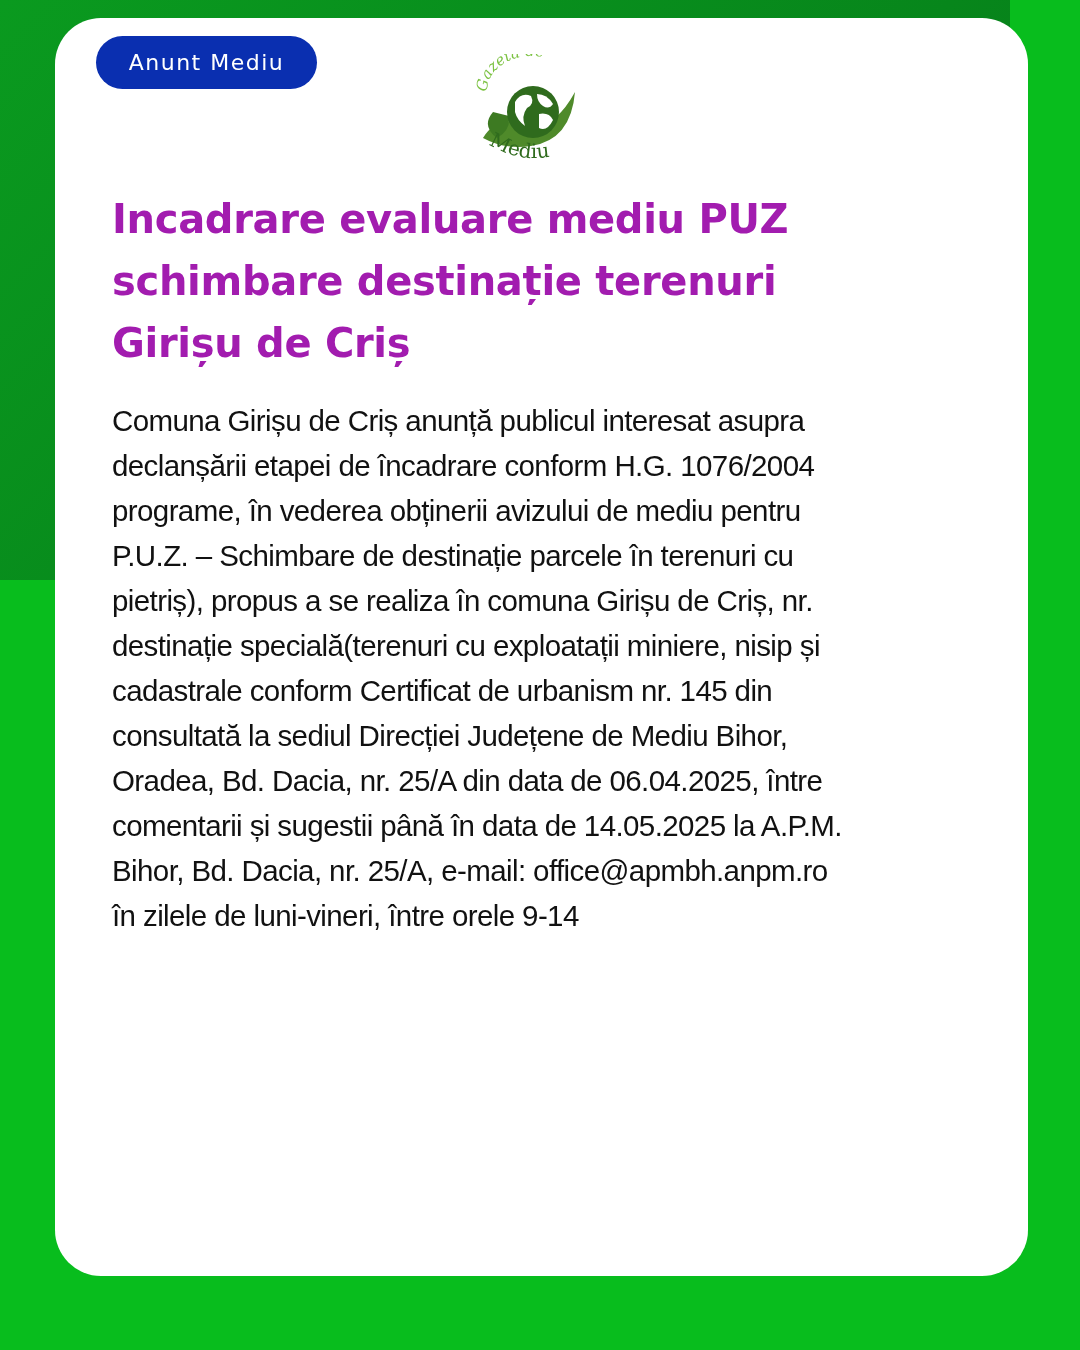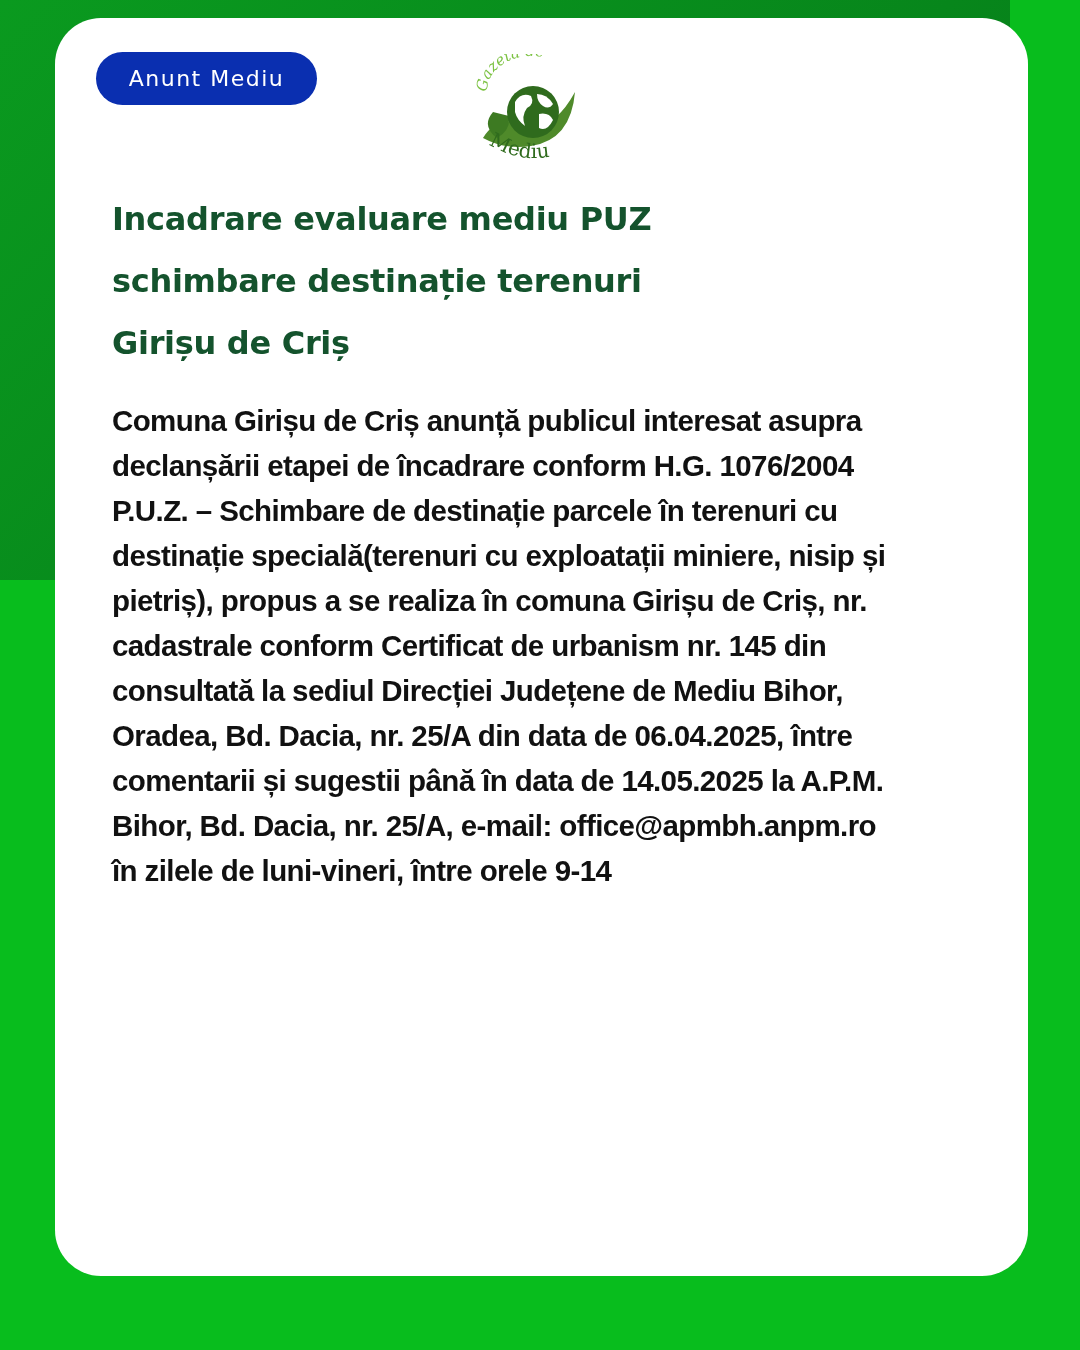--- a/index.html
+++ b/index.html
@@ -27,21 +27,21 @@
       left: 55px;
       top: 18px;
       width: 973px;
       height: 1258px;
       background: #ffffff;
       border-radius: 46px;
     }
     .badge {
       position: absolute;
       left: 41px;
-      top: 34px;
+      top: 18px;
       width: 221px;
       height: 53px;
       border-radius: 27px;
       background: #0a2fb0;
       color: #ffffff;
       font-family: "DejaVu Sans", sans-serif;
       font-size: 22px;
       letter-spacing: 1.5px;
       line-height: 53px;
       text-align: center;
@@ -53,43 +53,42 @@
       top: 36px;
       width: 110px;
       height: 120px;
     }
     .title {
       position: absolute;
       left: 57px;
       top: 170px;
       width: 820px;
       margin: 0;
-      color: #14532d;
+      color: #a21caf;
       font-family: "DejaVu Sans", sans-serif;
       font-weight: bold;
-      font-size: 32px;
+      font-size: 40px;
       line-height: 62px;
       letter-spacing: -0.3px;
     }
     .body-text {
       position: absolute;
       left: 57px;
       top: 380px;
       width: 880px;
       margin: 0;
       color: #111111;
       font-family: "Liberation Sans", sans-serif;
       font-size: 29.5px;
       line-height: 45px;
       letter-spacing: -0.6px;
     }
     .body-text .line {
       display: block;
       white-space: nowrap;
-      font-weight: bold;
     }
   </style>
 </head>
 <body>
 
 <div class="bg-dark-block"></div>
 
 <div class="card">
 
   <div class="badge">Anunt Mediu</div>
@@ -117,23 +116,24 @@
 
   <h1 class="title">
     <span style="display:block">Incadrare evaluare mediu PUZ</span>
     <span style="display:block">schimbare destinație terenuri</span>
     <span style="display:block">Girișu de Criș</span>
   </h1>
 
   <p class="body-text">
     <span class="line">Comuna Girișu de Criș anunță publicul interesat asupra</span>
     <span class="line">declanșării etapei de încadrare conform H.G. 1076/2004</span>
+    <span class="line">programe, în vederea obținerii avizului de mediu pentru</span>
     <span class="line">P.U.Z. – Schimbare de destinație parcele în terenuri cu</span>
+    <span class="line">pietriș), propus a se realiza în comuna Girișu de Criș, nr.</span>
     <span class="line">destinație specială(terenuri cu exploatații miniere, nisip și</span>
-    <span class="line">pietriș), propus a se realiza în comuna Girișu de Criș, nr.</span>
     <span class="line">cadastrale conform Certificat de urbanism nr. 145 din</span>
     <span class="line">consultată la sediul Direcției Județene de Mediu Bihor,</span>
     <span class="line">Oradea, Bd. Dacia, nr. 25/A din data de 06.04.2025, între</span>
     <span class="line">comentarii și sugestii până în data de 14.05.2025 la A.P.M.</span>
     <span class="line">Bihor, Bd. Dacia, nr. 25/A, e-mail: office@apmbh.anpm.ro</span>
     <span class="line">în zilele de luni-vineri, între orele 9-14</span>
   </p>
 
 </div>
 

